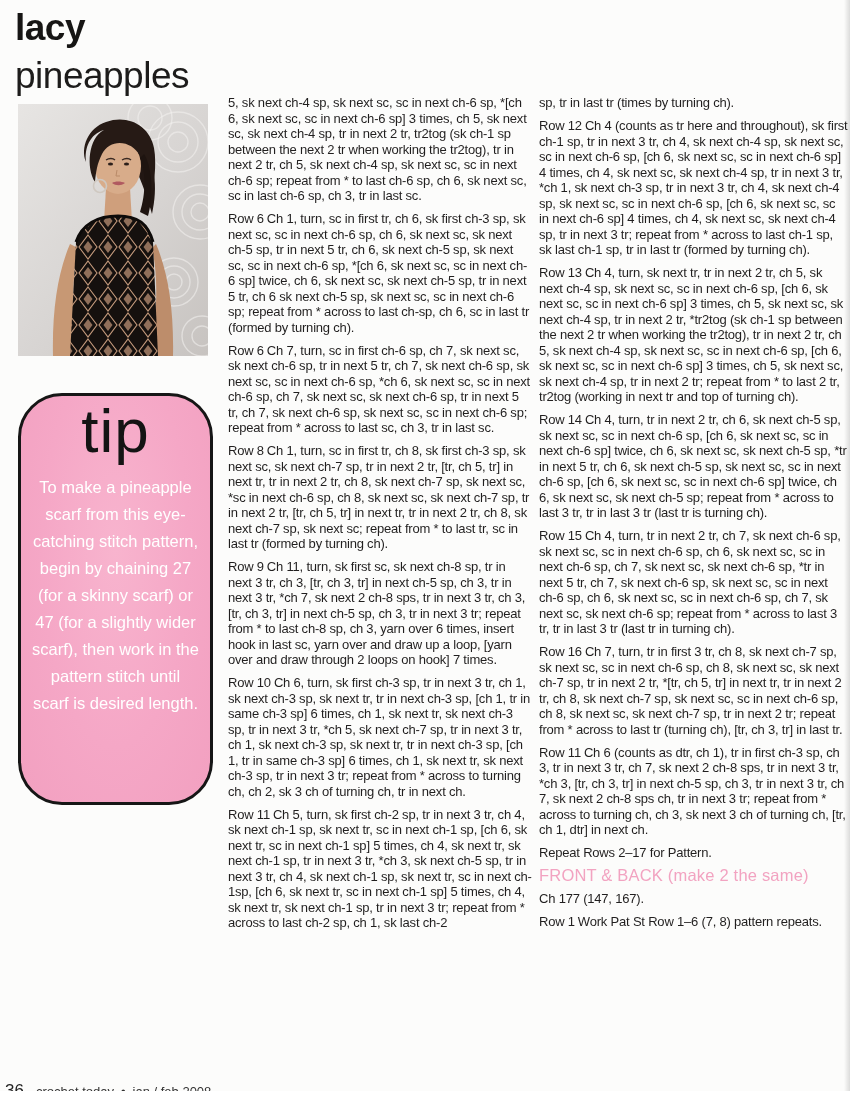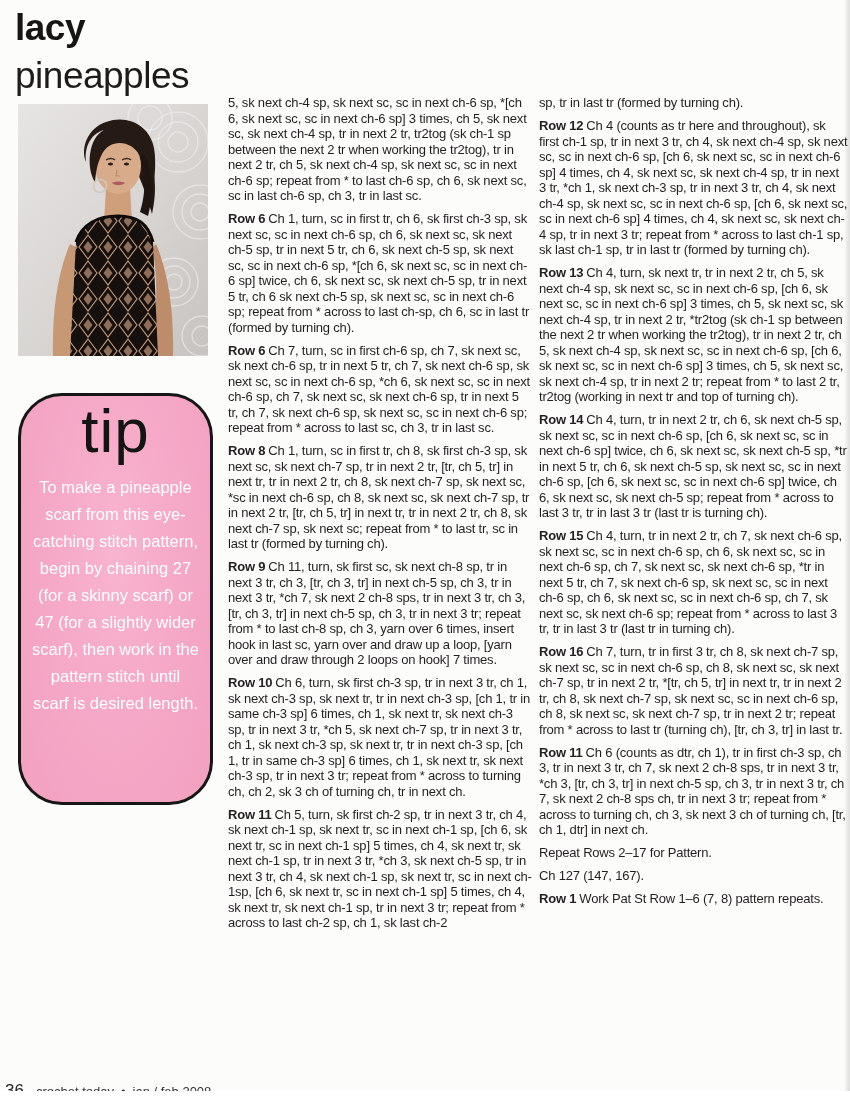--- a/index.html
+++ b/index.html
@@ -22,21 +22,21 @@
        background:radial-gradient(ellipse at 50% 38%,#f8b4ce 0%,#f5a7c6 55%,#f2a0c0 100%);
        border:3px solid #161616;border-radius:44px;text-align:center;}
   .tip-heading{font-size:62px;line-height:70px;color:#141414;font-weight:400;letter-spacing:1px;}
   .tip-body{margin:8px 10px 0;color:#ffffff;font-size:16.5px;line-height:27px;font-weight:400;}
 
   
   .col{position:absolute;top:95px;color:#211f1f;font-size:13px;line-height:15.5px;letter-spacing:-0.2px;}
   .col1{left:228px;width:304px;}
   .col2{left:539px;width:309px;}
   .col p{margin:0 0 7.5px;}
-  .col b{font-weight:700;padding-right:3px;}
+  .col b{font-weight:400;padding-right:3px;}
   .col b:empty{display:none;padding:0;}
   .section-heading{color:#f2a3c1;font-size:16.5px;letter-spacing:0.2px;margin:14px 0 6px;font-weight:400;}
 
   
   .footer{position:absolute;left:5px;top:1081px;display:flex;align-items:baseline;gap:12px;color:#2a2a2a;}
   .footer .num{font-size:17px;font-weight:500;color:#1f1f1f;}
   .footer .mag-line{font-size:13px;color:#333;display:flex;gap:7px;align-items:baseline;}
 </style>
 </head>
 <body>
@@ -107,29 +107,30 @@
     <p><span>5, sk next ch-4 sp, sk next sc, sc in next ch-6 sp, *[ch 6, sk next sc, sc in next ch-6 sp] 3 times, ch 5, sk next sc, sk next ch-4 sp, tr in next 2 tr, tr2tog (sk ch-1 sp between the next 2 tr when working the tr2tog), tr in next 2 tr, ch 5, sk next ch-4 sp, sk next sc, sc in next ch-6 sp; repeat from * to last ch-6 sp, ch 6, sk next sc, sc in last ch-6 sp, ch 3, tr in last sc.</span></p>
     <p><b>Row 6</b><span>Ch 1, turn, sc in first tr, ch 6, sk first ch-3 sp, sk next sc, sc in next ch-6 sp, ch 6, sk next sc, sk next ch-5 sp, tr in next 5 tr, ch 6, sk next ch-5 sp, sk next sc, sc in next ch-6 sp, *[ch 6, sk next sc, sc in next ch-6 sp] twice, ch 6, sk next sc, sk next ch-5 sp, tr in next 5 tr, ch 6 sk next ch-5 sp, sk next sc, sc in next ch-6 sp; repeat from * across to last ch-sp, ch 6, sc in last tr (formed by turning ch).</span></p>
     <p><b>Row 6</b><span>Ch 7, turn, sc in first ch-6 sp, ch 7, sk next sc, sk next ch-6 sp, tr in next 5 tr, ch 7, sk next ch-6 sp, sk next sc, sc in next ch-6 sp, *ch 6, sk next sc, sc in next ch-6 sp, ch 7, sk next sc, sk next ch-6 sp, tr in next 5 tr, ch 7, sk next ch-6 sp, sk next sc, sc in next ch-6 sp; repeat from * across to last sc, ch 3, tr in last sc.</span></p>
     <p><b>Row 8</b><span>Ch 1, turn, sc in first tr, ch 8, sk first ch-3 sp, sk next sc, sk next ch-7 sp, tr in next 2 tr, [tr, ch 5, tr] in next tr, tr in next 2 tr, ch 8, sk next ch-7 sp, sk next sc, *sc in next ch-6 sp, ch 8, sk next sc, sk next ch-7 sp, tr in next 2 tr, [tr, ch 5, tr] in next tr, tr in next 2 tr, ch 8, sk next ch-7 sp, sk next sc; repeat from * to last tr, sc in last tr (formed by turning ch).</span></p>
     <p><b>Row 9</b><span>Ch 11, turn, sk first sc, sk next ch-8 sp, tr in next 3 tr, ch 3, [tr, ch 3, tr] in next ch-5 sp, ch 3, tr in next 3 tr, *ch 7, sk next 2 ch-8 sps, tr in next 3 tr, ch 3, [tr, ch 3, tr] in next ch-5 sp, ch 3, tr in next 3 tr; repeat from * to last ch-8 sp, ch 3, yarn over 6 times, insert hook in last sc, yarn over and draw up a loop, [yarn over and draw through 2 loops on hook] 7 times.</span></p>
     <p><b>Row 10</b><span>Ch 6, turn, sk first ch-3 sp, tr in next 3 tr, ch 1, sk next ch-3 sp, sk next tr, tr in next ch-3 sp, [ch 1, tr in same ch-3 sp] 6 times, ch 1, sk next tr, sk next ch-3 sp, tr in next 3 tr, *ch 5, sk next ch-7 sp, tr in next 3 tr, ch 1, sk next ch-3 sp, sk next tr, tr in next ch-3 sp, [ch 1, tr in same ch-3 sp] 6 times, ch 1, sk next tr, sk next ch-3 sp, tr in next 3 tr; repeat from * across to turning ch, ch 2, sk 3 ch of turning ch, tr in next ch.</span></p>
     <p><b>Row 11</b><span>Ch 5, turn, sk first ch-2 sp, tr in next 3 tr, ch 4, sk next ch-1 sp, sk next tr, sc in next ch-1 sp, [ch 6, sk next tr, sc in next ch-1 sp] 5 times, ch 4, sk next tr, sk next ch-1 sp, tr in next 3 tr, *ch 3, sk next ch-5 sp, tr in next 3 tr, ch 4, sk next ch-1 sp, sk next tr, sc in next ch-1sp, [ch 6, sk next tr, sc in next ch-1 sp] 5 times, ch 4, sk next tr, sk next ch-1 sp, tr in next 3 tr; repeat from * across to last ch-2 sp, ch 1, sk last ch-2</span></p>
   </div>
 
   <div class="col col2">
-    <p><span>sp, tr in last tr (formed by turning ch).</span></p>
+    <p><span>sp, tr in last tr (times by turning ch).</span></p>
     <p><b>Row 12</b><span>Ch 4 (counts as tr here and throughout), sk first ch-1 sp, tr in next 3 tr, ch 4, sk next ch-4 sp, sk next sc, sc in next ch-6 sp, [ch 6, sk next sc, sc in next ch-6 sp] 4 times, ch 4, sk next sc, sk next ch-4 sp, tr in next 3 tr, *ch 1, sk next ch-3 sp, tr in next 3 tr, ch 4, sk next ch-4 sp, sk next sc, sc in next ch-6 sp, [ch 6, sk next sc, sc in next ch-6 sp] 4 times, ch 4, sk next sc, sk next ch-4 sp, tr in next 3 tr; repeat from * across to last ch-1 sp, sk last ch-1 sp, tr in last tr (formed by turning ch).</span></p>
     <p><b>Row 13</b><span>Ch 4, turn, sk next tr, tr in next 2 tr, ch 5, sk next ch-4 sp, sk next sc, sc in next ch-6 sp, [ch 6, sk next sc, sc in next ch-6 sp] 3 times, ch 5, sk next sc, sk next ch-4 sp, tr in next 2 tr, *tr2tog (sk ch-1 sp between the next 2 tr when working the tr2tog), tr in next 2 tr, ch 5, sk next ch-4 sp, sk next sc, sc in next ch-6 sp, [ch 6, sk next sc, sc in next ch-6 sp] 3 times, ch 5, sk next sc, sk next ch-4 sp, tr in next 2 tr; repeat from * to last 2 tr, tr2tog (working in next tr and top of turning ch).</span></p>
     <p><b>Row 14</b><span>Ch 4, turn, tr in next 2 tr, ch 6, sk next ch-5 sp, sk next sc, sc in next ch-6 sp, [ch 6, sk next sc, sc in next ch-6 sp] twice, ch 6, sk next sc, sk next ch-5 sp, *tr in next 5 tr, ch 6, sk next ch-5 sp, sk next sc, sc in next ch-6 sp, [ch 6, sk next sc, sc in next ch-6 sp] twice, ch 6, sk next sc, sk next ch-5 sp; repeat from * across to last 3 tr, tr in last 3 tr (last tr is turning ch).</span></p>
     <p><b>Row 15</b><span>Ch 4, turn, tr in next 2 tr, ch 7, sk next ch-6 sp, sk next sc, sc in next ch-6 sp, ch 6, sk next sc, sc in next ch-6 sp, ch 7, sk next sc, sk next ch-6 sp, *tr in next 5 tr, ch 7, sk next ch-6 sp, sk next sc, sc in next ch-6 sp, ch 6, sk next sc, sc in next ch-6 sp, ch 7, sk next sc, sk next ch-6 sp; repeat from * across to last 3 tr, tr in last 3 tr (last tr in turning ch).</span></p>
     <p><b>Row 16</b><span>Ch 7, turn, tr in first 3 tr, ch 8, sk next ch-7 sp, sk next sc, sc in next ch-6 sp, ch 8, sk next sc, sk next ch-7 sp, tr in next 2 tr, *[tr, ch 5, tr] in next tr, tr in next 2 tr, ch 8, sk next ch-7 sp, sk next sc, sc in next ch-6 sp, ch 8, sk next sc, sk next ch-7 sp, tr in next 2 tr; repeat from * across to last tr (turning ch), [tr, ch 3, tr] in last tr.</span></p>
     <p><b>Row 11</b><span>Ch 6 (counts as dtr, ch 1), tr in first ch-3 sp, ch 3, tr in next 3 tr, ch 7, sk next 2 ch-8 sps, tr in next 3 tr, *ch 3, [tr, ch 3, tr] in next ch-5 sp, ch 3, tr in next 3 tr, ch 7, sk next 2 ch-8 sps ch, tr in next 3 tr; repeat from * across to turning ch, ch 3, sk next 3 ch of turning ch, [tr, ch 1, dtr] in next ch.</span></p>
     <p><span>Repeat Rows 2–17 for Pattern.</span></p>
-    <p>Ch 127 (147, 167).</p>
+    <p class="section-heading">FRONT &amp; BACK (make 2 the same)</p>
+    <p>Ch 177 (147, 167).</p>
     <p><b>Row 1</b><span>Work Pat St Row 1–6 (7, 8) pattern repeats.</span></p>
   </div>
 
   <div class="footer">
     <span class="num">36</span>
     <span class="mag-line">
       <span>crochet today</span>
       <span>•</span>
       <span>jan / feb 2008</span>
     </span>

